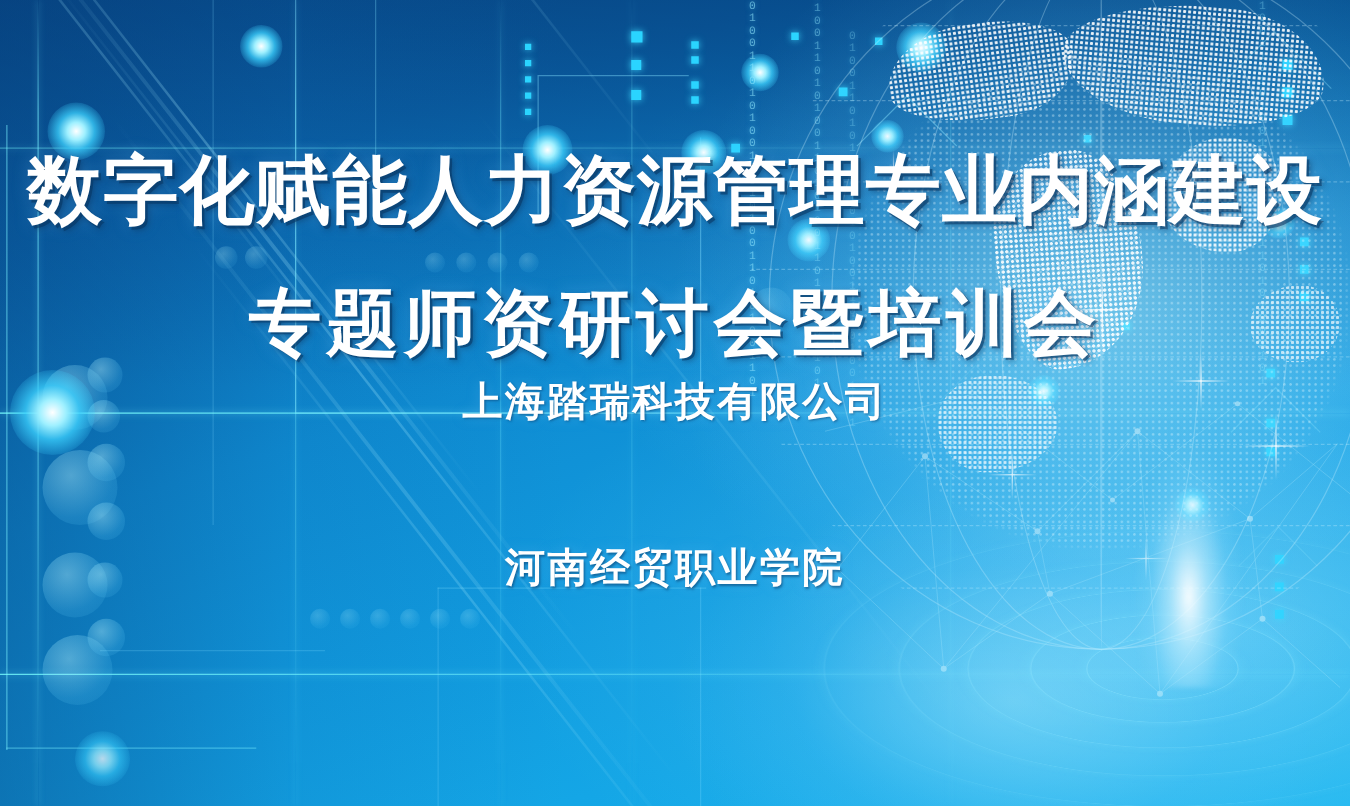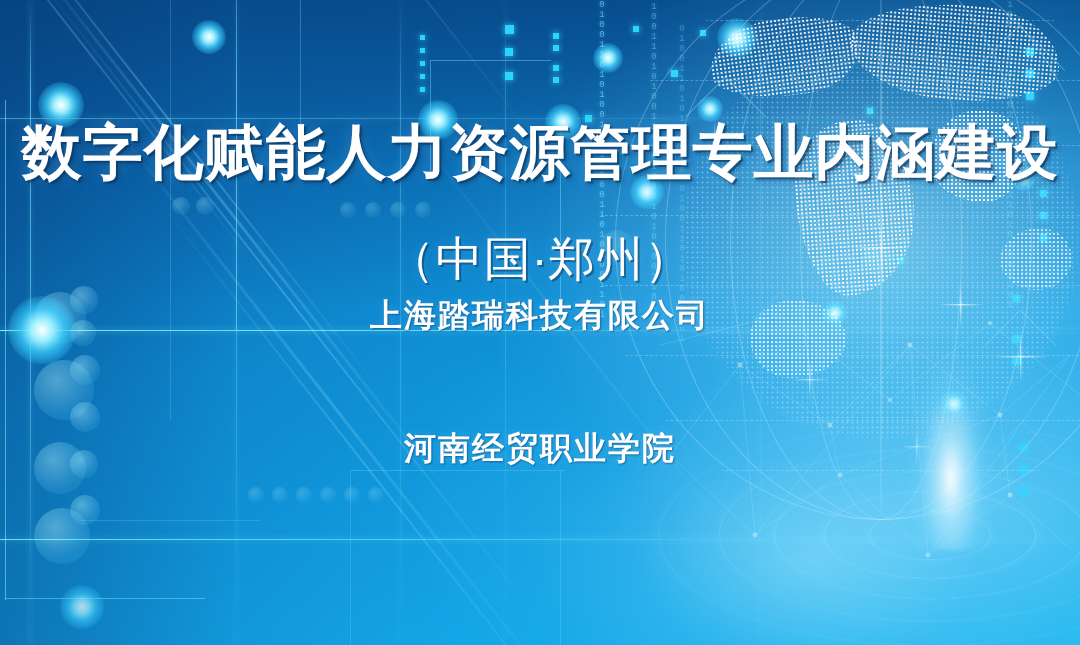--- a/index.html
+++ b/index.html
@@ -390,21 +390,21 @@
     <div class="ring" style="width:210px; height:210px;"></div>
     <div class="ring" style="width:310px; height:310px; opacity:.8;"></div>
     <div class="ring" style="width:420px; height:420px; opacity:.6;"></div>
     <div class="ring" style="width:540px; height:540px; opacity:.42;"></div>
     <div class="beam"></div>
   </div>
 
   <div class="content">
     <div class="title-line" id="title-1">数字化赋能人力资源管理专业内涵建设</div>
 
-
-    <div id="subtitle">（中国·郑州）</div>
+    <div class="title-line" id="title-2">专题师资研讨会暨培训会</div>
+
 
     <div class="org-line" id="org-2">上海踏瑞科技有限公司</div>
 
     <div class="org-line" id="org-1">河南经贸职业学院</div>
   </div>
 
 </div>
 
 </body></html>

